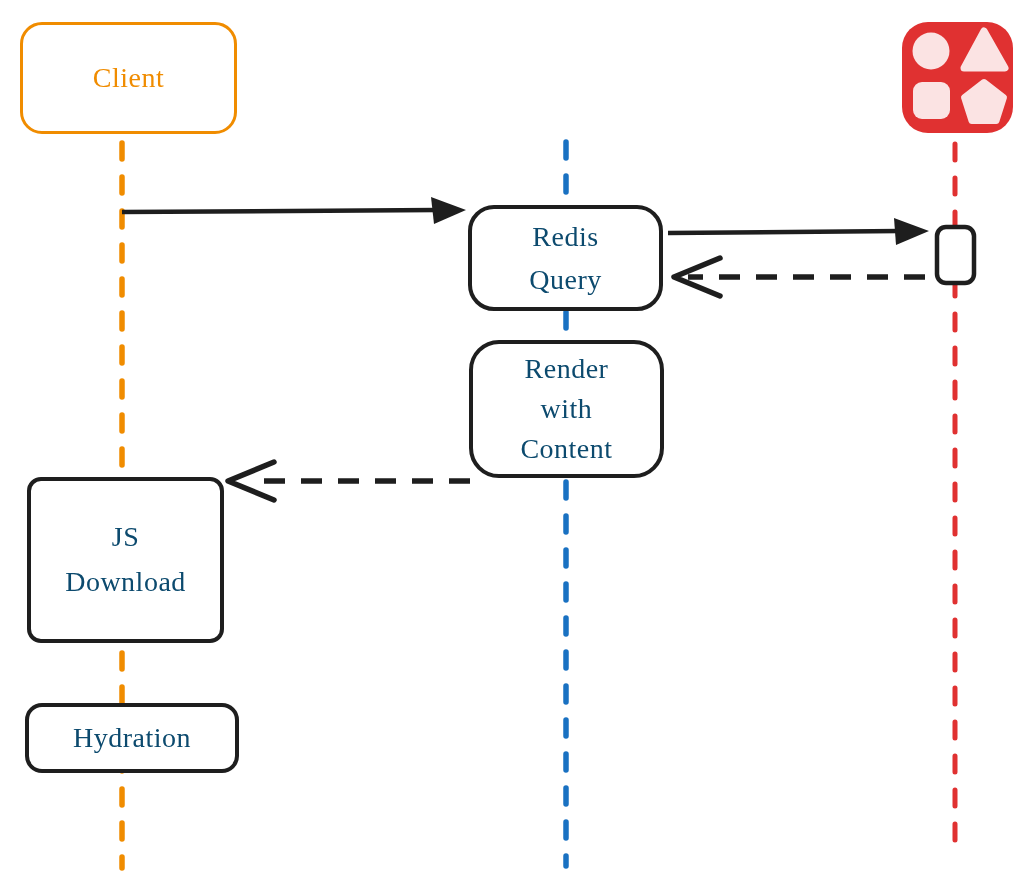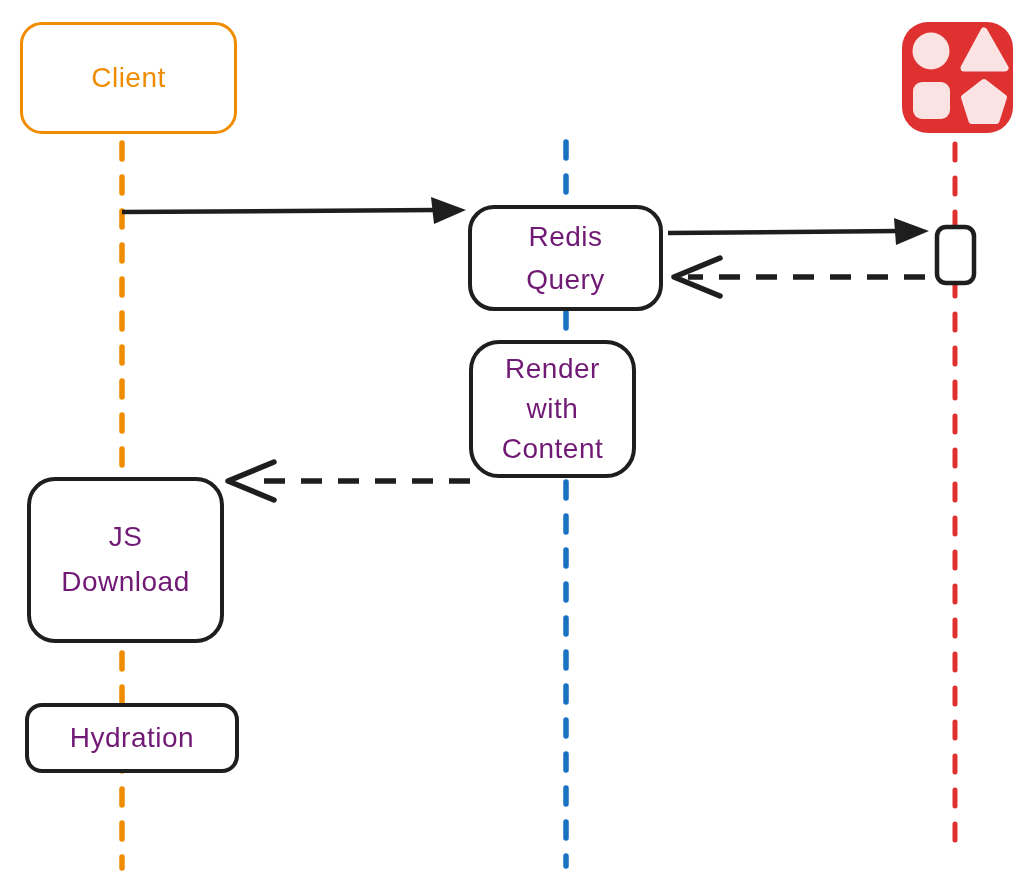--- a/index.html
+++ b/index.html
@@ -2,36 +2,36 @@
 <html><head>
 <meta charset="utf-8">
 <style>
   html, body { margin: 0; padding: 0; background: #ffffff; }
   .canvas {
     position: relative;
     width: 1033px;
     height: 896px;
     background: #ffffff;
     overflow: hidden;
-    font-family: Liberation Sans, sans-serif;
+    font-family: Liberation Serif, serif;
   }
   .layer {
     position: absolute;
     left: 0; top: 0;
     width: 1033px; height: 896px;
   }
   .box {
     position: absolute;
     background: #ffffff;
     display: flex;
     align-items: center;
     justify-content: center;
     text-align: center;
     box-sizing: border-box;
-    color: #701a75;
+    color: #0c4a6e;
     font-size: 28px;
     line-height: 1.5;
     white-space: pre-line;
     letter-spacing: 0.5px;
   }
   .actor-client {
     left: 20px; top: 22px; width: 217px; height: 112px;
     border: 3.5px solid #f08c00;
     border-radius: 22px;
     color: #f08c00;
@@ -46,29 +46,29 @@
     position: absolute;
     left: 902px; top: 22px; width: 111px; height: 111px;
   }
   .node-redis-query {
     left: 468px; top: 205px; width: 195px; height: 106px;
     border: 4px solid #1e1e1e;
     border-radius: 26px;
     line-height: 1.55;
   }
   .node-render {
-    left: 469px; top: 340px; width: 167px; height: 138px;
+    left: 469px; top: 340px; width: 195px; height: 138px;
     border: 4px solid #1e1e1e;
     border-radius: 30px;
     line-height: 1.44;
   }
   .node-js-download {
     left: 27px; top: 477px; width: 197px; height: 166px;
     border: 4.5px solid #1e1e1e;
-    border-radius: 28px;
+    border-radius: 14px;
     line-height: 1.6;
   }
   .node-hydration {
     left: 25px; top: 703px; width: 214px; height: 70px;
     border: 4px solid #1e1e1e;
     border-radius: 17px;
   }
 </style>
 </head>
 <body>

